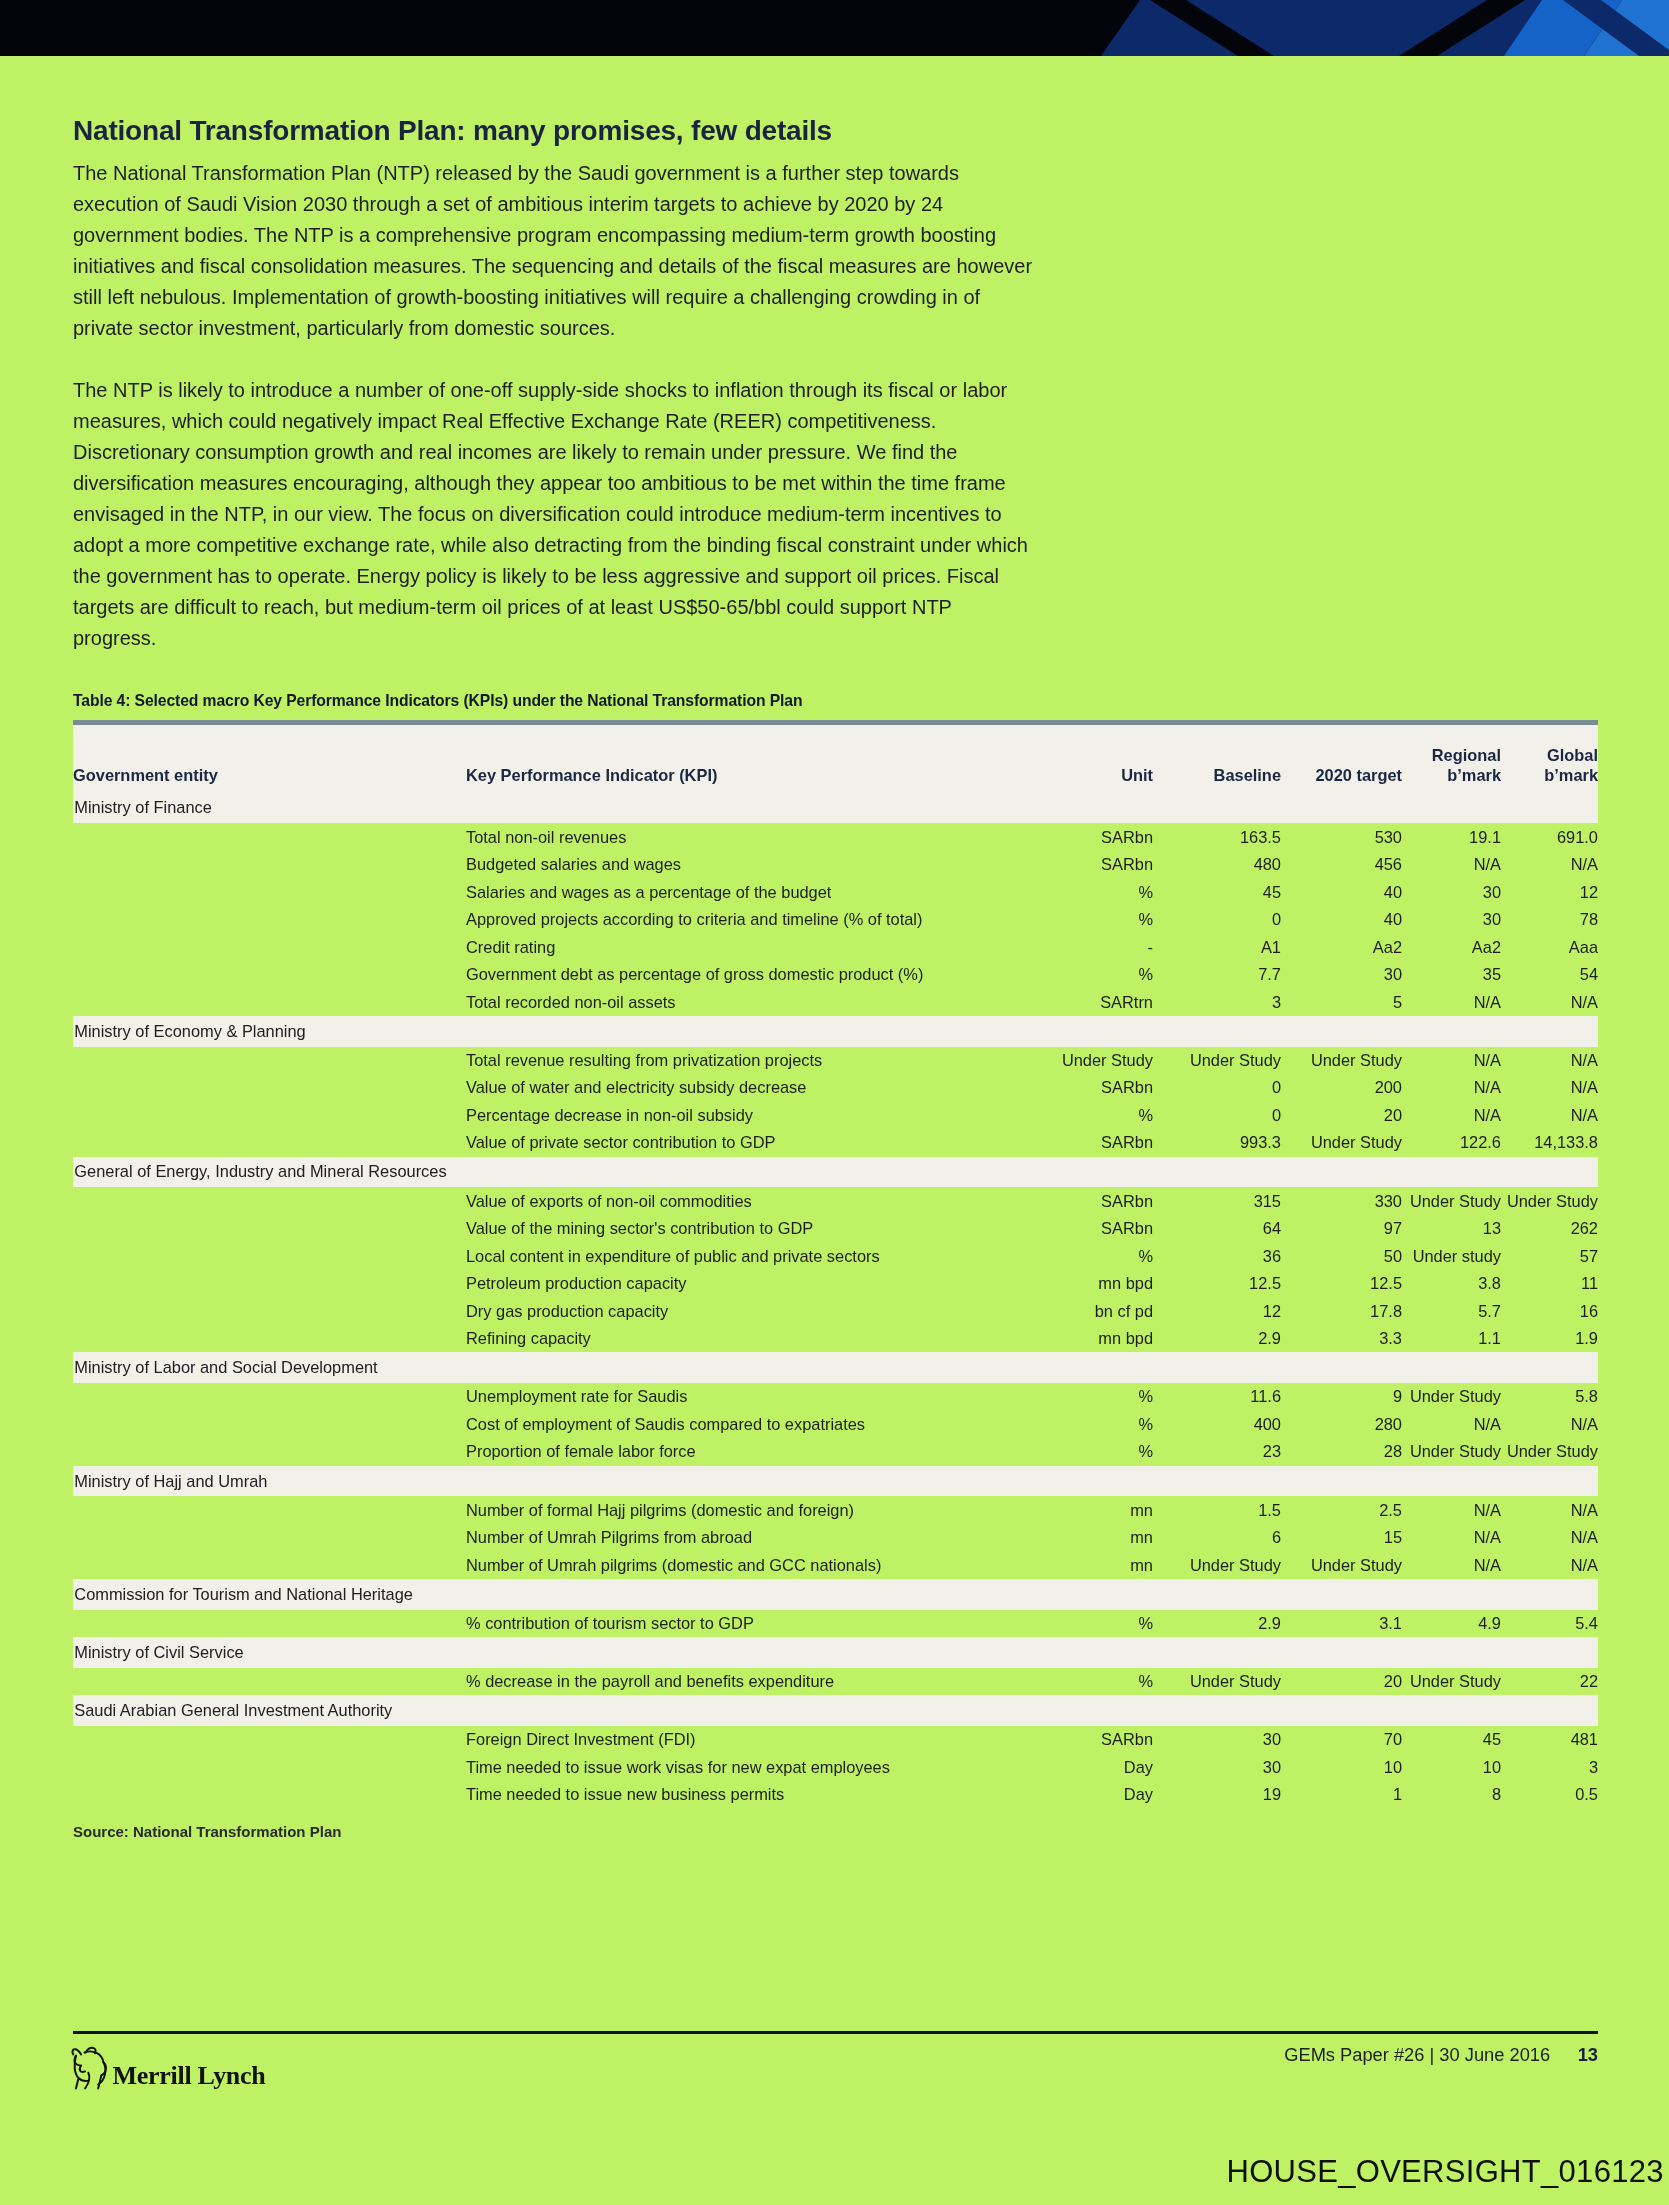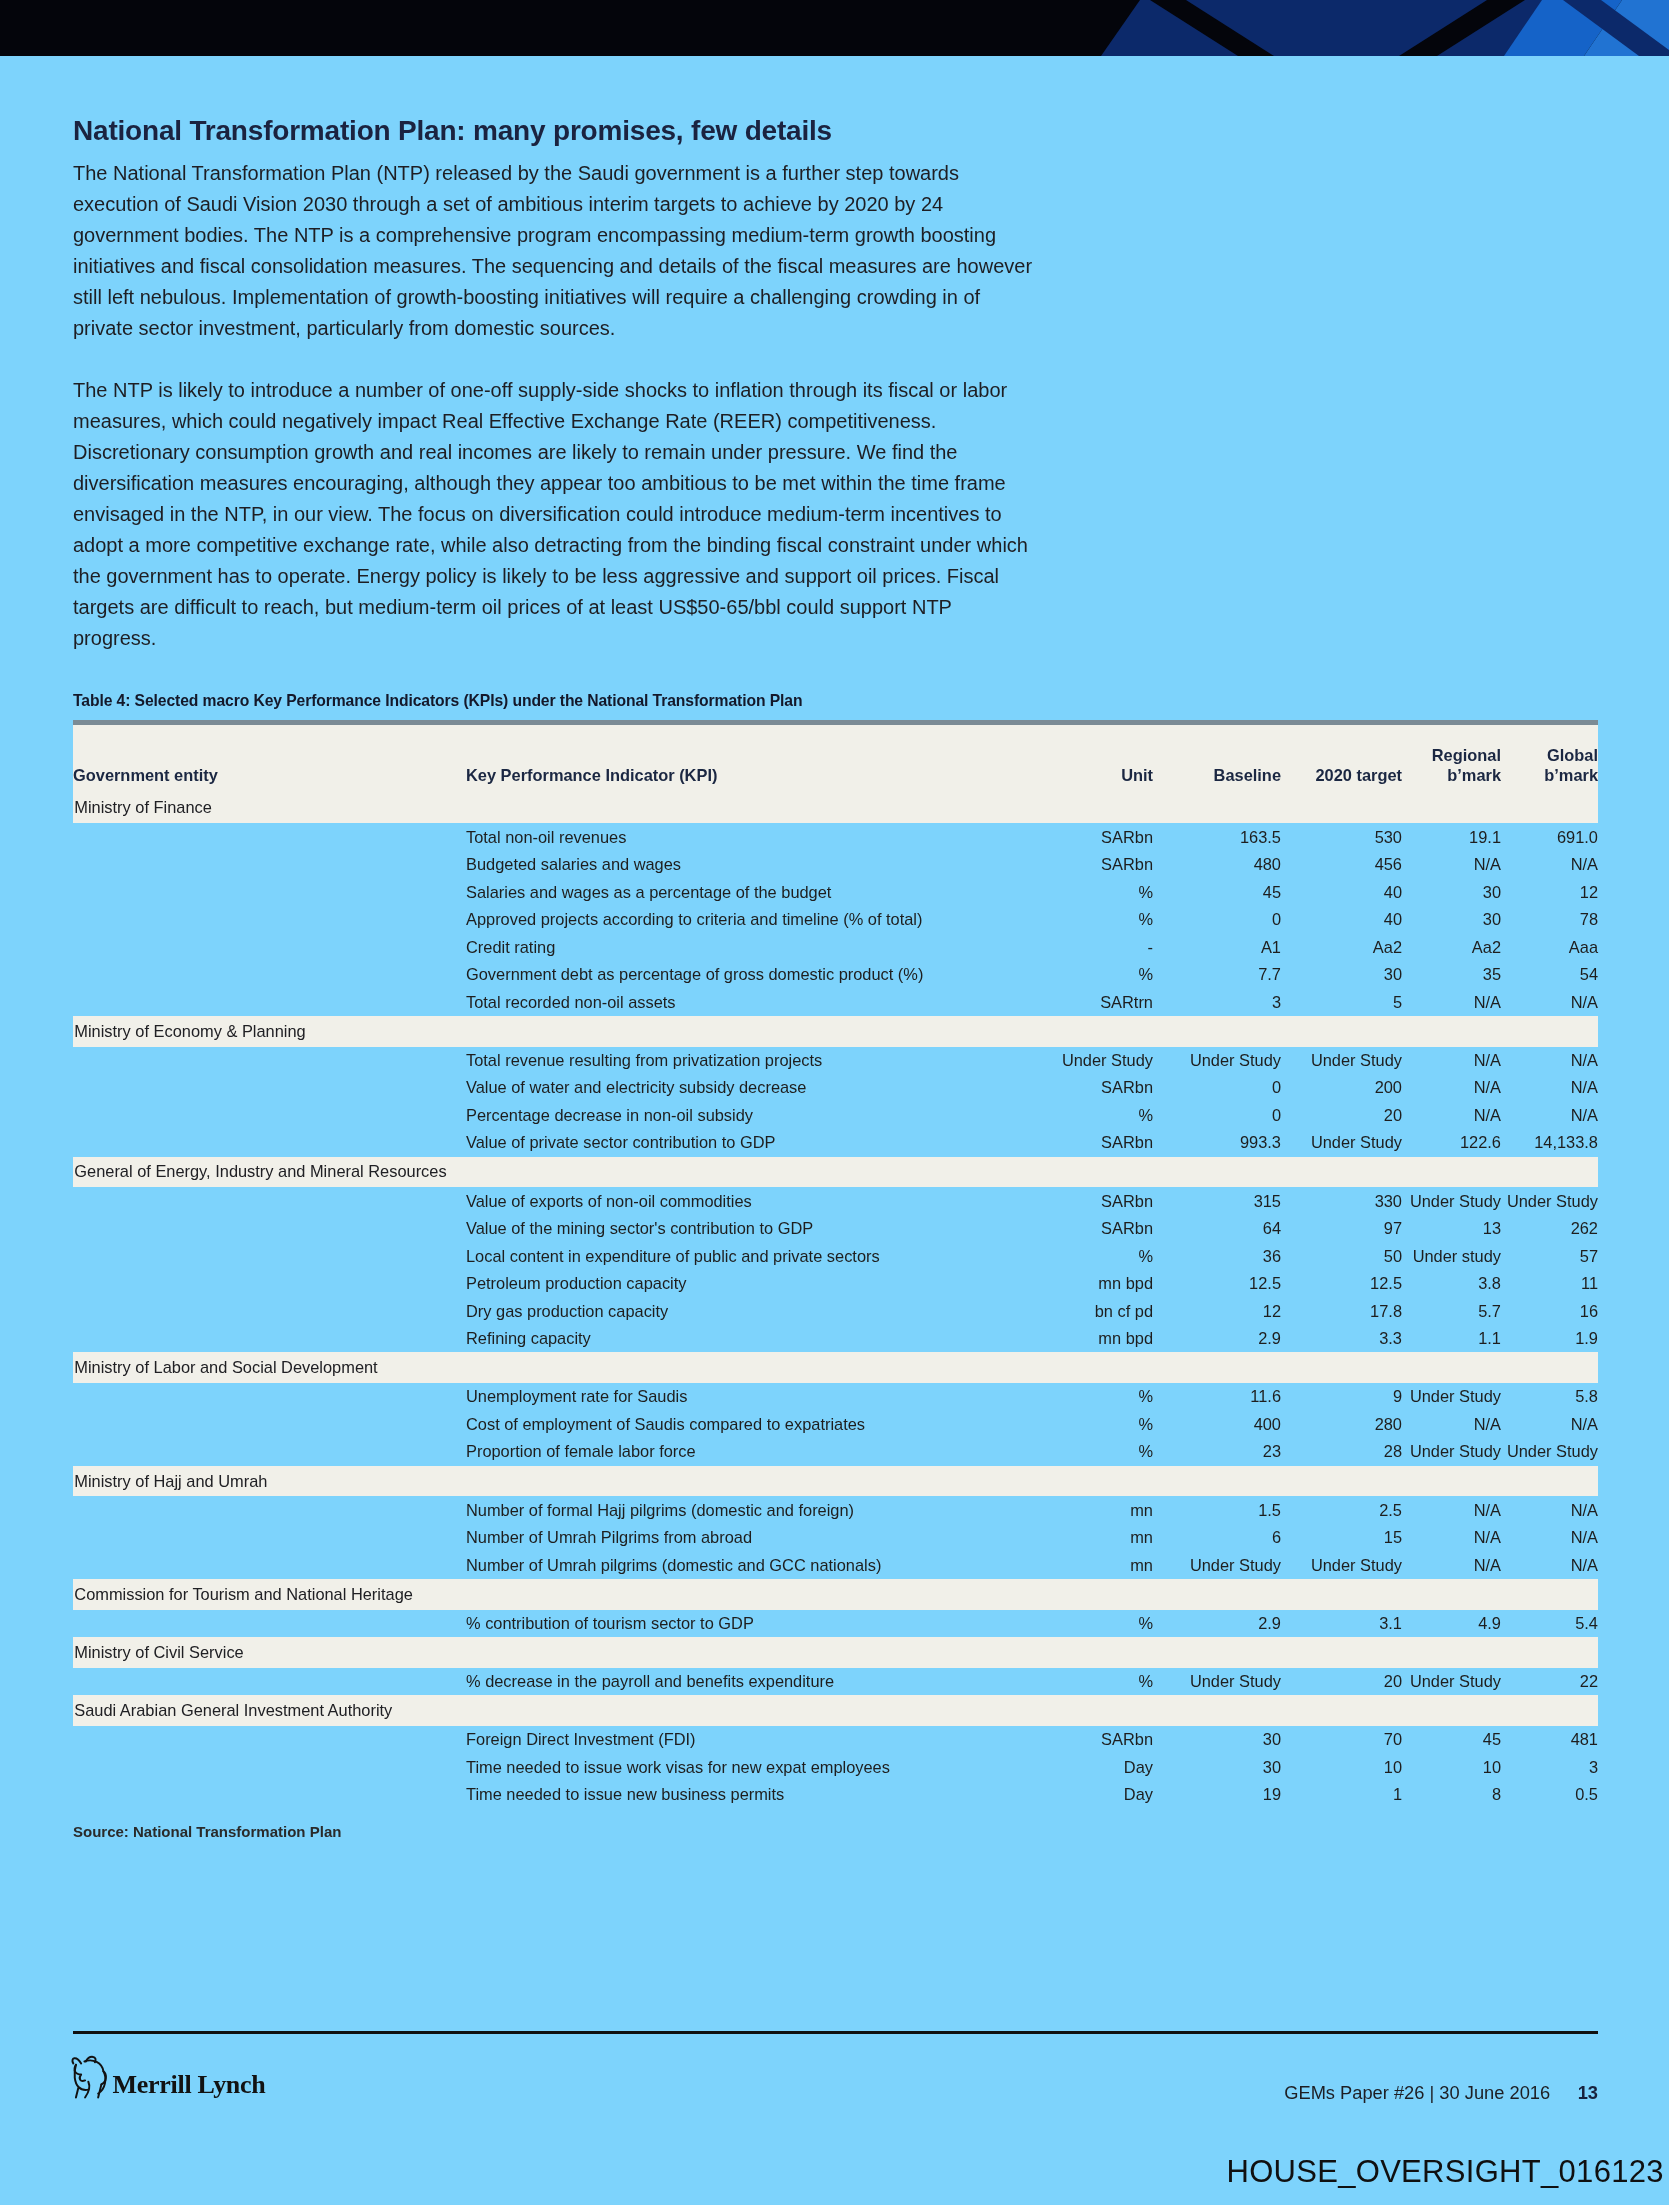--- a/index.html
+++ b/index.html
@@ -1,16 +1,16 @@
 <!DOCTYPE html>
 <html style="font-size:10.5px"><head>
 <meta charset="utf-8">
 <style>
   html,body{margin:0;padding:0;background:#ffffff;}
-  .page{position:relative;width:1669px;height:2205px;background:#7dd3fc;overflow:hidden;
+  .page{position:relative;width:1669px;height:2205px;background:#bef264;overflow:hidden;
         font-family:"Liberation Sans",sans-serif;color:#1e1e23;}
   
   .masthead{position:absolute;top:0;left:0;width:1669px;height:56px;background:#04050b;overflow:hidden;}
   .masthead .shape{position:absolute;top:0;height:56px;width:1669px;left:0;}
   .s-navy   {background:#0c296a;clip-path:polygon(1140px 0,1605px 0,1566px 56px,1101px 56px);}
   .s-black1 {background:#04050b;clip-path:polygon(1150px 0,1186px 0,1274px 56px,1238px 56px);}
   .s-black2 {background:#04050b;clip-path:polygon(1487px 0,1525px 0,1437px 56px,1399px 56px);}
   .s-blue   {background:#1563c8;clip-path:polygon(1542px 0,1622px 0,1584px 56px,1504px 56px);}
   .s-ltblue {background:#2173d2;clip-path:polygon(1622px 0,1669px 0,1669px 56px,1584px 56px);}
   .s-chev   {background:#0c296a;clip-path:polygon(1563px 0,1601px 0,1677px 56px,1639px 56px);}
@@ -37,21 +37,21 @@
   td.num{padding-left:6.5px;}
   td.global-pad,th.global-pad{padding-right:6.5px;}
   .source{margin-top:14.4px;font-size:15px;color:#2a2a2a;font-weight:bold;}
   
   .footer-rule{position:absolute;left:73px;width:1525px;top:2031px;height:2.6px;background:#101010;}
   .footer{position:absolute;left:68px;width:1530px;top:2044px;display:flex;justify-content:space-between;}
   .brand{display:flex;align-items:flex-end;}
   .bull{width:42px;height:51px;}
   .wordmark{font-family:"Liberation Serif",serif;font-weight:bold;font-size:26px;color:#121212;
             letter-spacing:-0.3px;margin-left:2.6px;margin-bottom:3.9px;}
-  .footer-right{margin-top:38px;font-size:18.3px;color:#1e1e23;white-space:nowrap;}
+  .footer-right{font-size:18.3px;color:#1e1e23;white-space:nowrap;}
   .page-num{font-weight:bold;color:#18213c;margin-left:27.5px;}
   .watermark{position:absolute;right:5.2px;top:2154px;font-size:31px;color:#101010;letter-spacing:0.3px;}
 </style>
 </head>
 <body>
 
 <div class="page">
 
   <div class="masthead">
     <div class="shape s-navy"></div>

